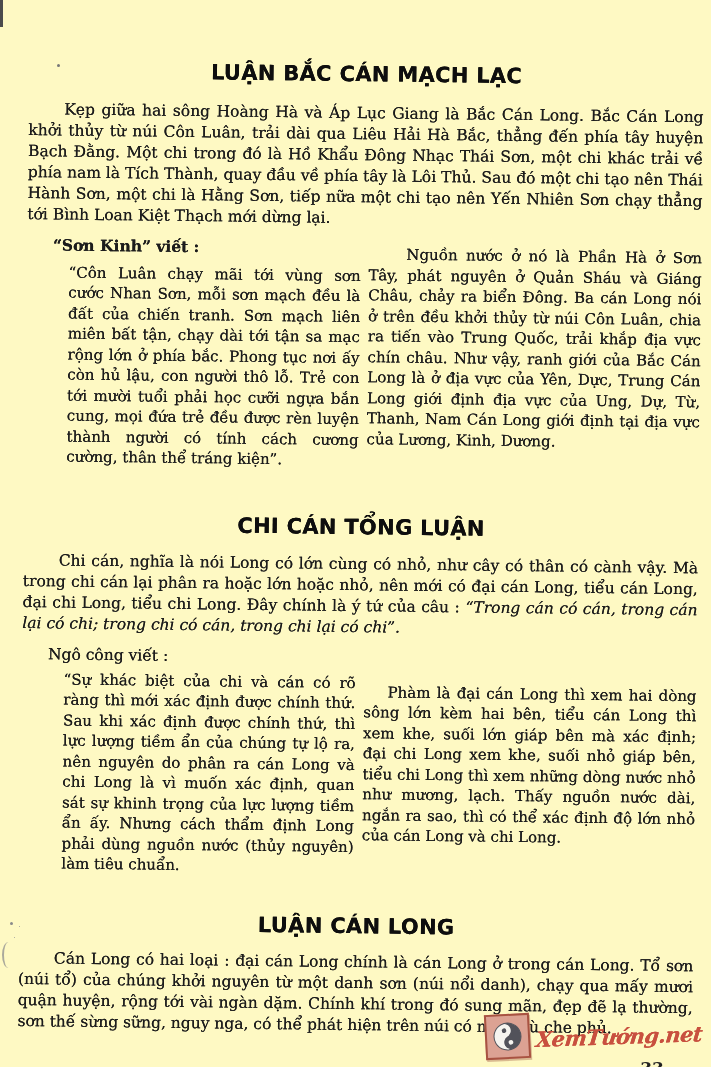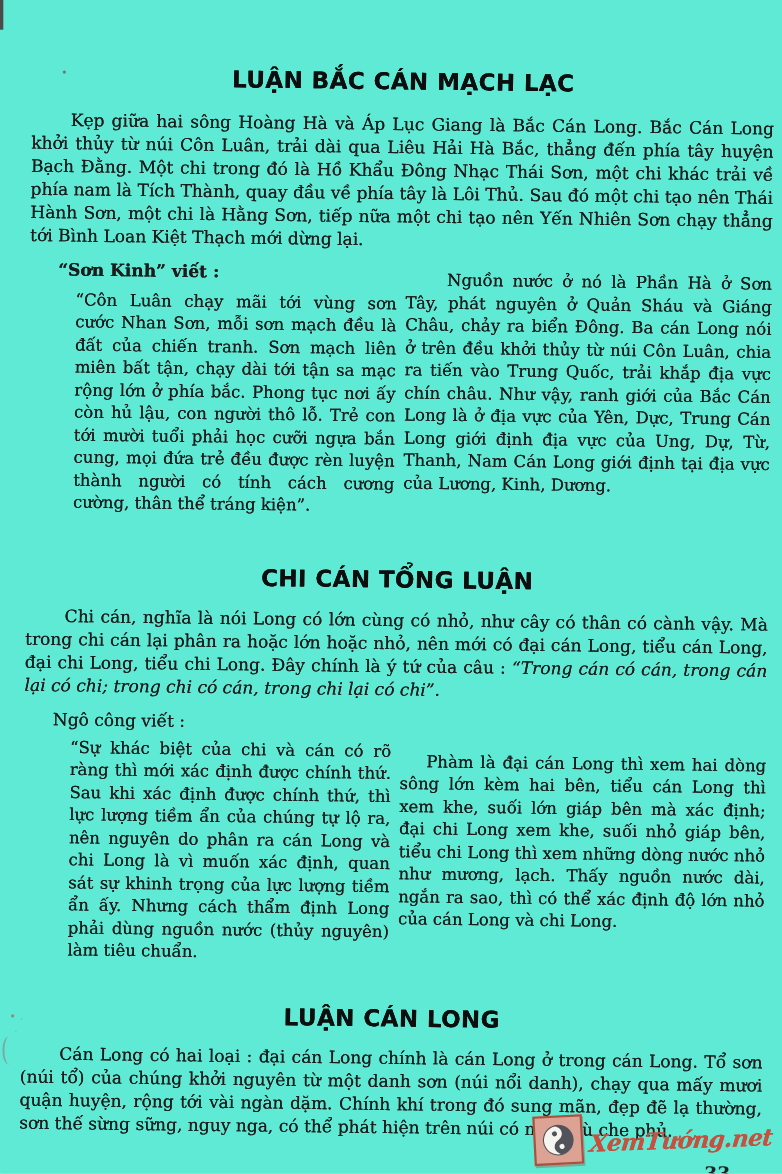--- a/index.html
+++ b/index.html
@@ -1,19 +1,19 @@
 <!DOCTYPE html>
 <html><head>
 <meta charset="utf-8">
 <style>
   html,body{margin:0;padding:0;background:#e8e8e8;}
   .page{
     position:relative;
     width:711px;height:1067px;
-    background:#5eead4;
+    background:#fef9c3;
     overflow:hidden;
     font-family:"DejaVu Serif", serif;
     color:#1c1c1c;
     box-shadow:0 0 4px rgba(0,0,0,.2);
   }
   .content{
     position:absolute;top:0;left:0;width:675px;
     padding:62px 6px 0 30px;
     transform:rotate(0.7deg);
     transform-origin:350px 0;

